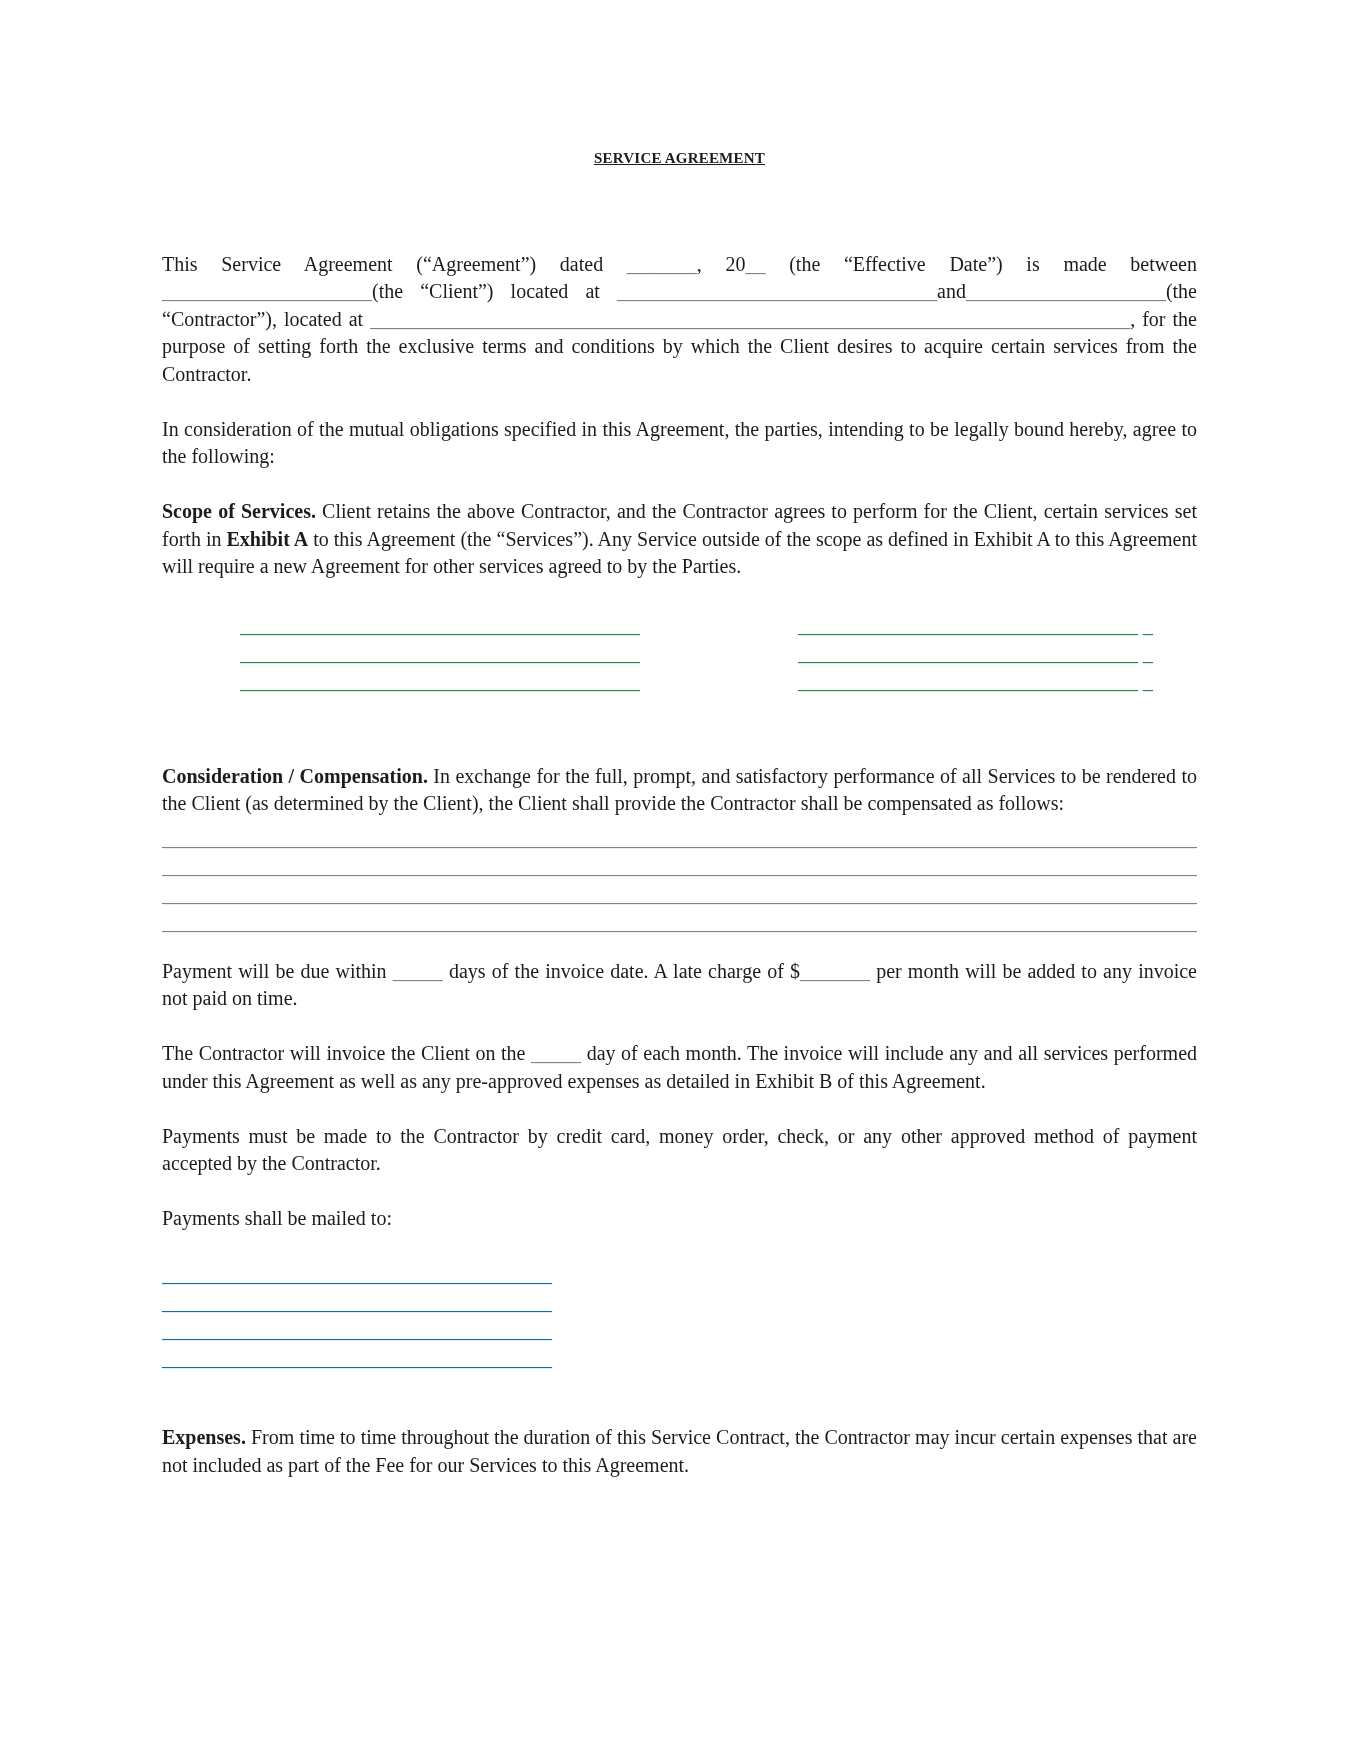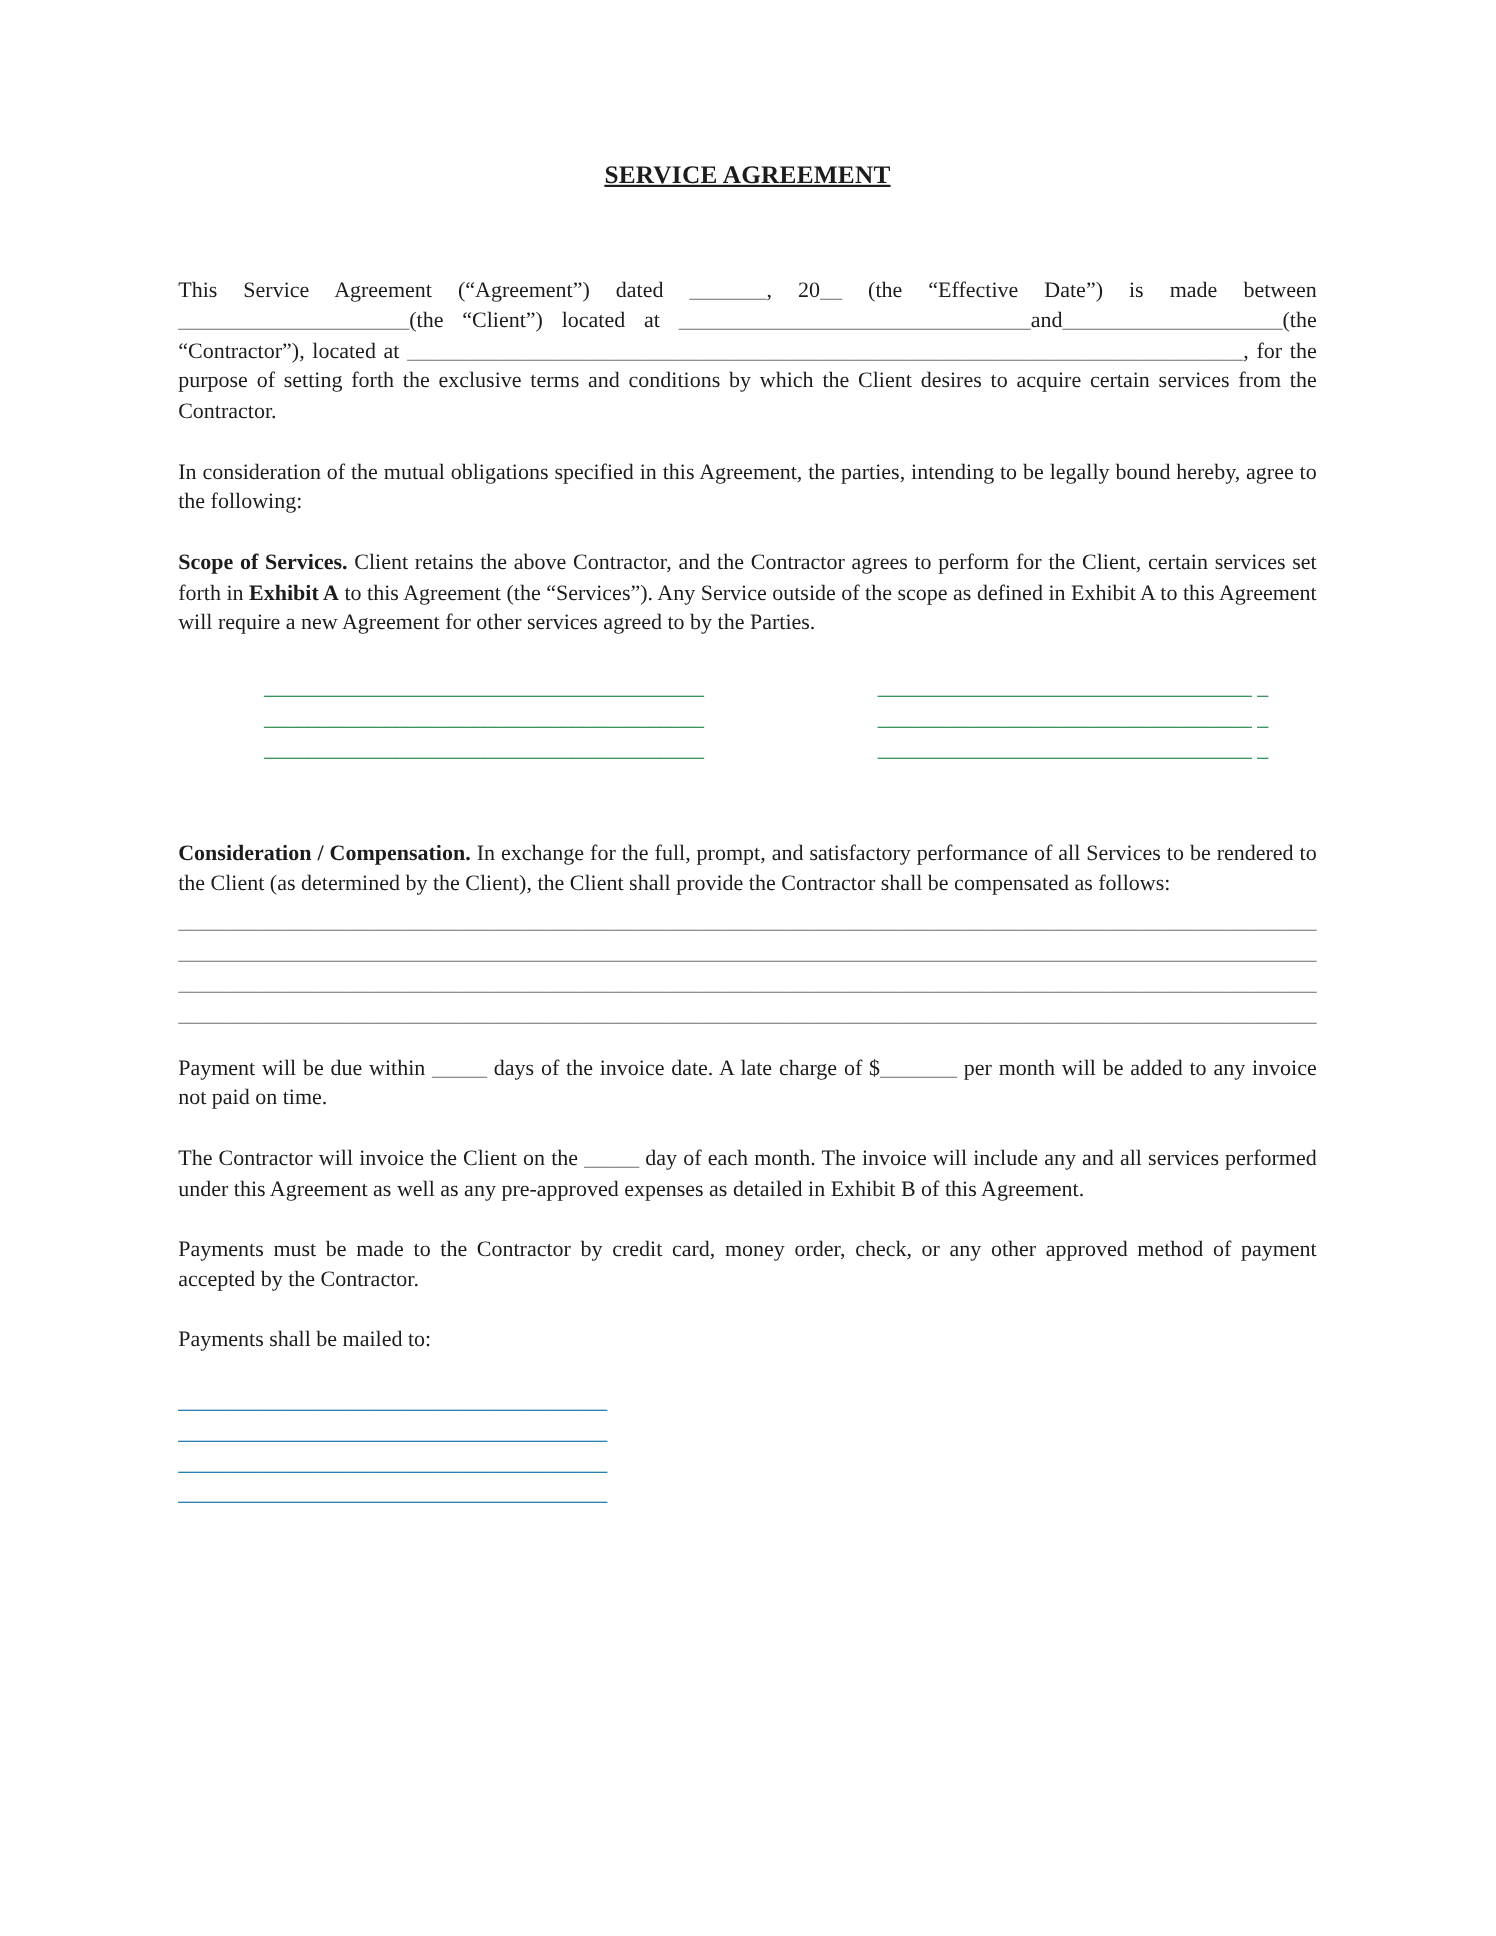--- a/index.html
+++ b/index.html
@@ -14,21 +14,21 @@
     width: 1360px;
     height: 1760px;
     padding: 145px 163px 0 162px;
     color: #1c1c1c;
     font-size: 20px;
     line-height: 27.5px;
   }
   .title {
     text-align: center;
     font-weight: 700;
-    font-size: 23px;
+    font-size: 15px;
     letter-spacing: 0.2px;
     text-decoration: underline;
     margin: 0 0 78px 0;
   }
   p.para {
     margin: 0 0 27.5px 0;
     text-align: justify;
   }
   .b { font-weight: 700; }
   .blank { color: #7b7b7b; }
@@ -104,14 +104,15 @@
 
   <p class="para"><span>Payments shall be mailed to:</span></p>
 
   <div class="mail-lines">
     <div>_______________________________________</div>
     <div>_______________________________________</div>
     <div>_______________________________________</div>
     <div>_______________________________________</div>
   </div>
 
+  <p class="para"><span class="b">Expenses.</span><span> From time to time throughout the duration of this Service Contract, the Contractor may incur certain expenses that are not included as part of the Fee for our Services to this Agreement.</span></p>
 
 </div>
 
 </body></html>

